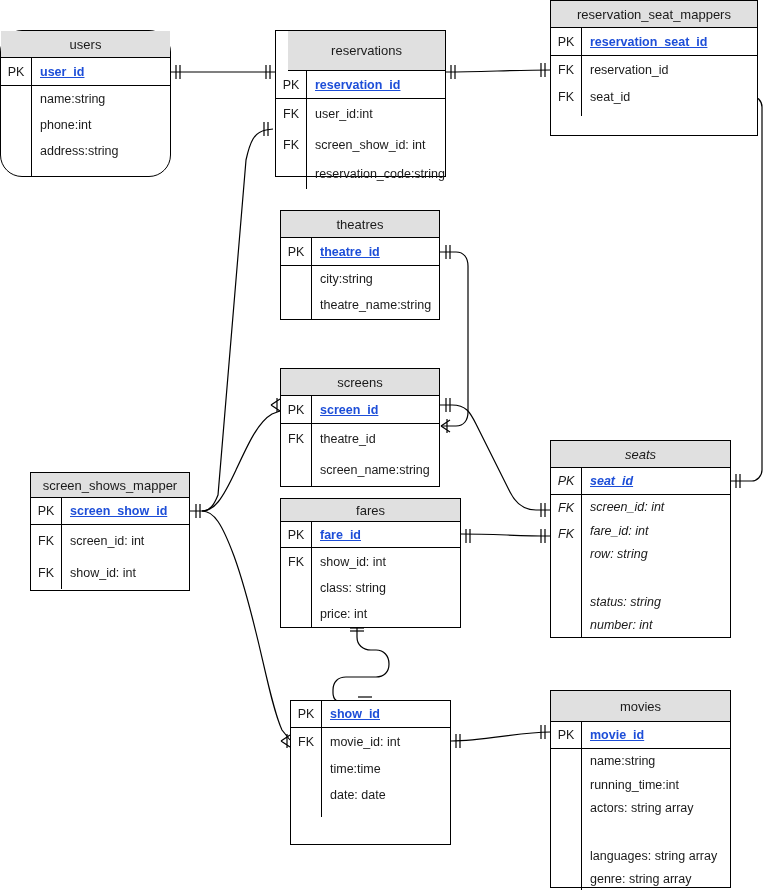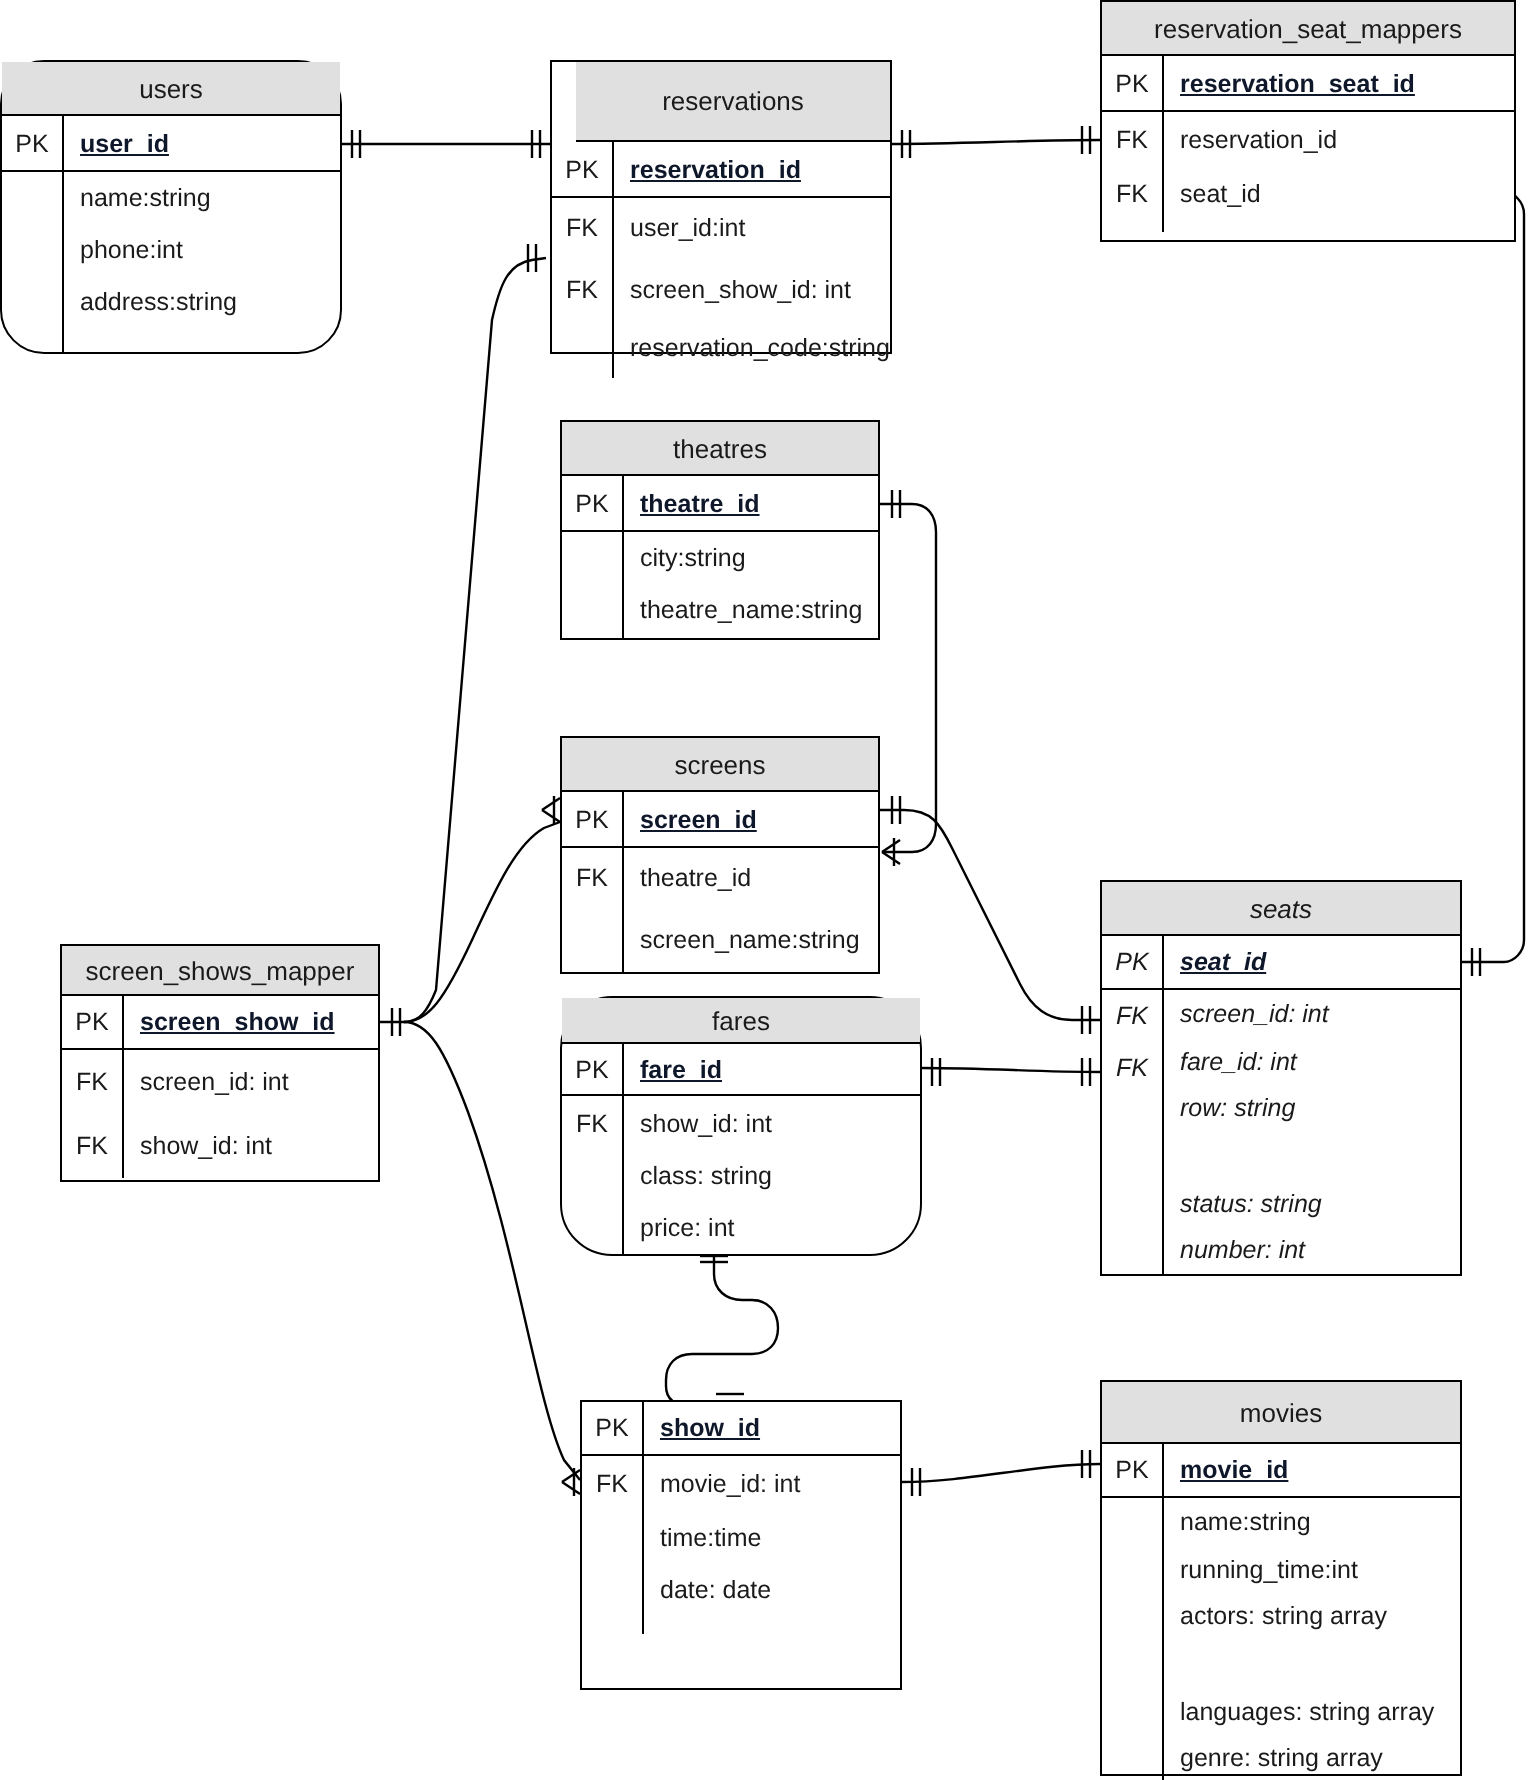--- a/index.html
+++ b/index.html
@@ -11,21 +11,21 @@
   .entity{position:absolute;border:1.4px solid #000;background:#fff;box-sizing:border-box;}
   .ent-title{background:#e0e0e0;border-bottom:1.4px solid #000;
              text-align:center;font-size:13px;color:#1a1a1a;
              display:flex;align-items:center;justify-content:center;box-sizing:border-box;}
   .erow{display:flex;align-items:stretch;box-sizing:border-box;}
   .erow.sep{border-bottom:1.4px solid #000;}
   .kcell{width:31px;min-width:31px;border-right:1.4px solid #000;
          display:flex;align-items:center;justify-content:center;
          font-size:12.5px;color:#1a1a1a;box-sizing:border-box;}
   .fcell{flex:1;display:flex;align-items:center;padding-left:8px;
-         font-size:12.5px;color:#0f172a;box-sizing:border-box;}
+         font-size:12.5px;color:#1d4ed8;box-sizing:border-box;}
   .fcell.pk{font-weight:bold;text-decoration:underline;}
   .attrblock{display:flex;align-items:stretch;box-sizing:border-box;}
   .attrblock .kcol{width:31px;min-width:31px;border-right:1.4px solid #000;
                    display:flex;flex-direction:column;box-sizing:border-box;}
   .attrblock .vcol{flex:1;display:flex;flex-direction:column;box-sizing:border-box;}
   .kk{display:flex;align-items:center;justify-content:center;font-size:12.5px;color:#1a1a1a;}
   .vv{display:flex;align-items:center;padding-left:8px;font-size:12.5px;color:#1a1a1a;}
   .cursor-arrow{position:absolute;left:139px;top:18px;width:0;height:0;}
 </style>
 </head>
@@ -129,21 +129,21 @@
         <div class="kk" style="height:32px;">FK</div>
       </div>
       <div class="vcol">
         <div class="vv" style="height:30px;">user_id:int</div>
         <div class="vv" style="height:32px;">screen_show_id: int</div>
         <div class="vv" style="height:26px;">reservation_code:string</div>
       </div>
     </div>
   </div>
 
-  <div class="entity" style="left:550px;top:0px;width:208px;height:121px;">
+  <div class="entity" style="left:550px;top:0px;width:208px;height:136px;">
     <div class="ent-title" style="height:27px;">reservation_seat_mappers</div>
     <div class="erow sep" style="height:28px;">
       <div class="kcell">PK</div>
       <div class="fcell pk">reservation_seat_id</div>
     </div>
     <div class="attrblock" style="height:60px;">
       <div class="kcol">
         <div class="kk" style="height:27px;">FK</div>
         <div class="kk" style="height:27px;">FK</div>
       </div>
@@ -179,21 +179,21 @@
       <div class="kcol">
         <div class="kk" style="height:30px;">FK</div>
       </div>
       <div class="vcol">
         <div class="vv" style="height:30px;">theatre_id</div>
         <div class="vv" style="height:32px;">screen_name:string</div>
       </div>
     </div>
   </div>
 
-  <div class="entity" style="left:280px;top:498px;width:181px;height:130px;border-radius:26px;">
+  <div class="entity" style="left:280px;top:498px;width:181px;height:130px;">
     <div class="ent-title" style="height:23px;">fares</div>
     <div class="erow sep" style="height:26px;">
       <div class="kcell">PK</div>
       <div class="fcell pk">fare_id</div>
     </div>
     <div class="attrblock" style="height:79px;">
       <div class="kcol">
         <div class="kk" style="height:27px;">FK</div>
       </div>
       <div class="vcol">

